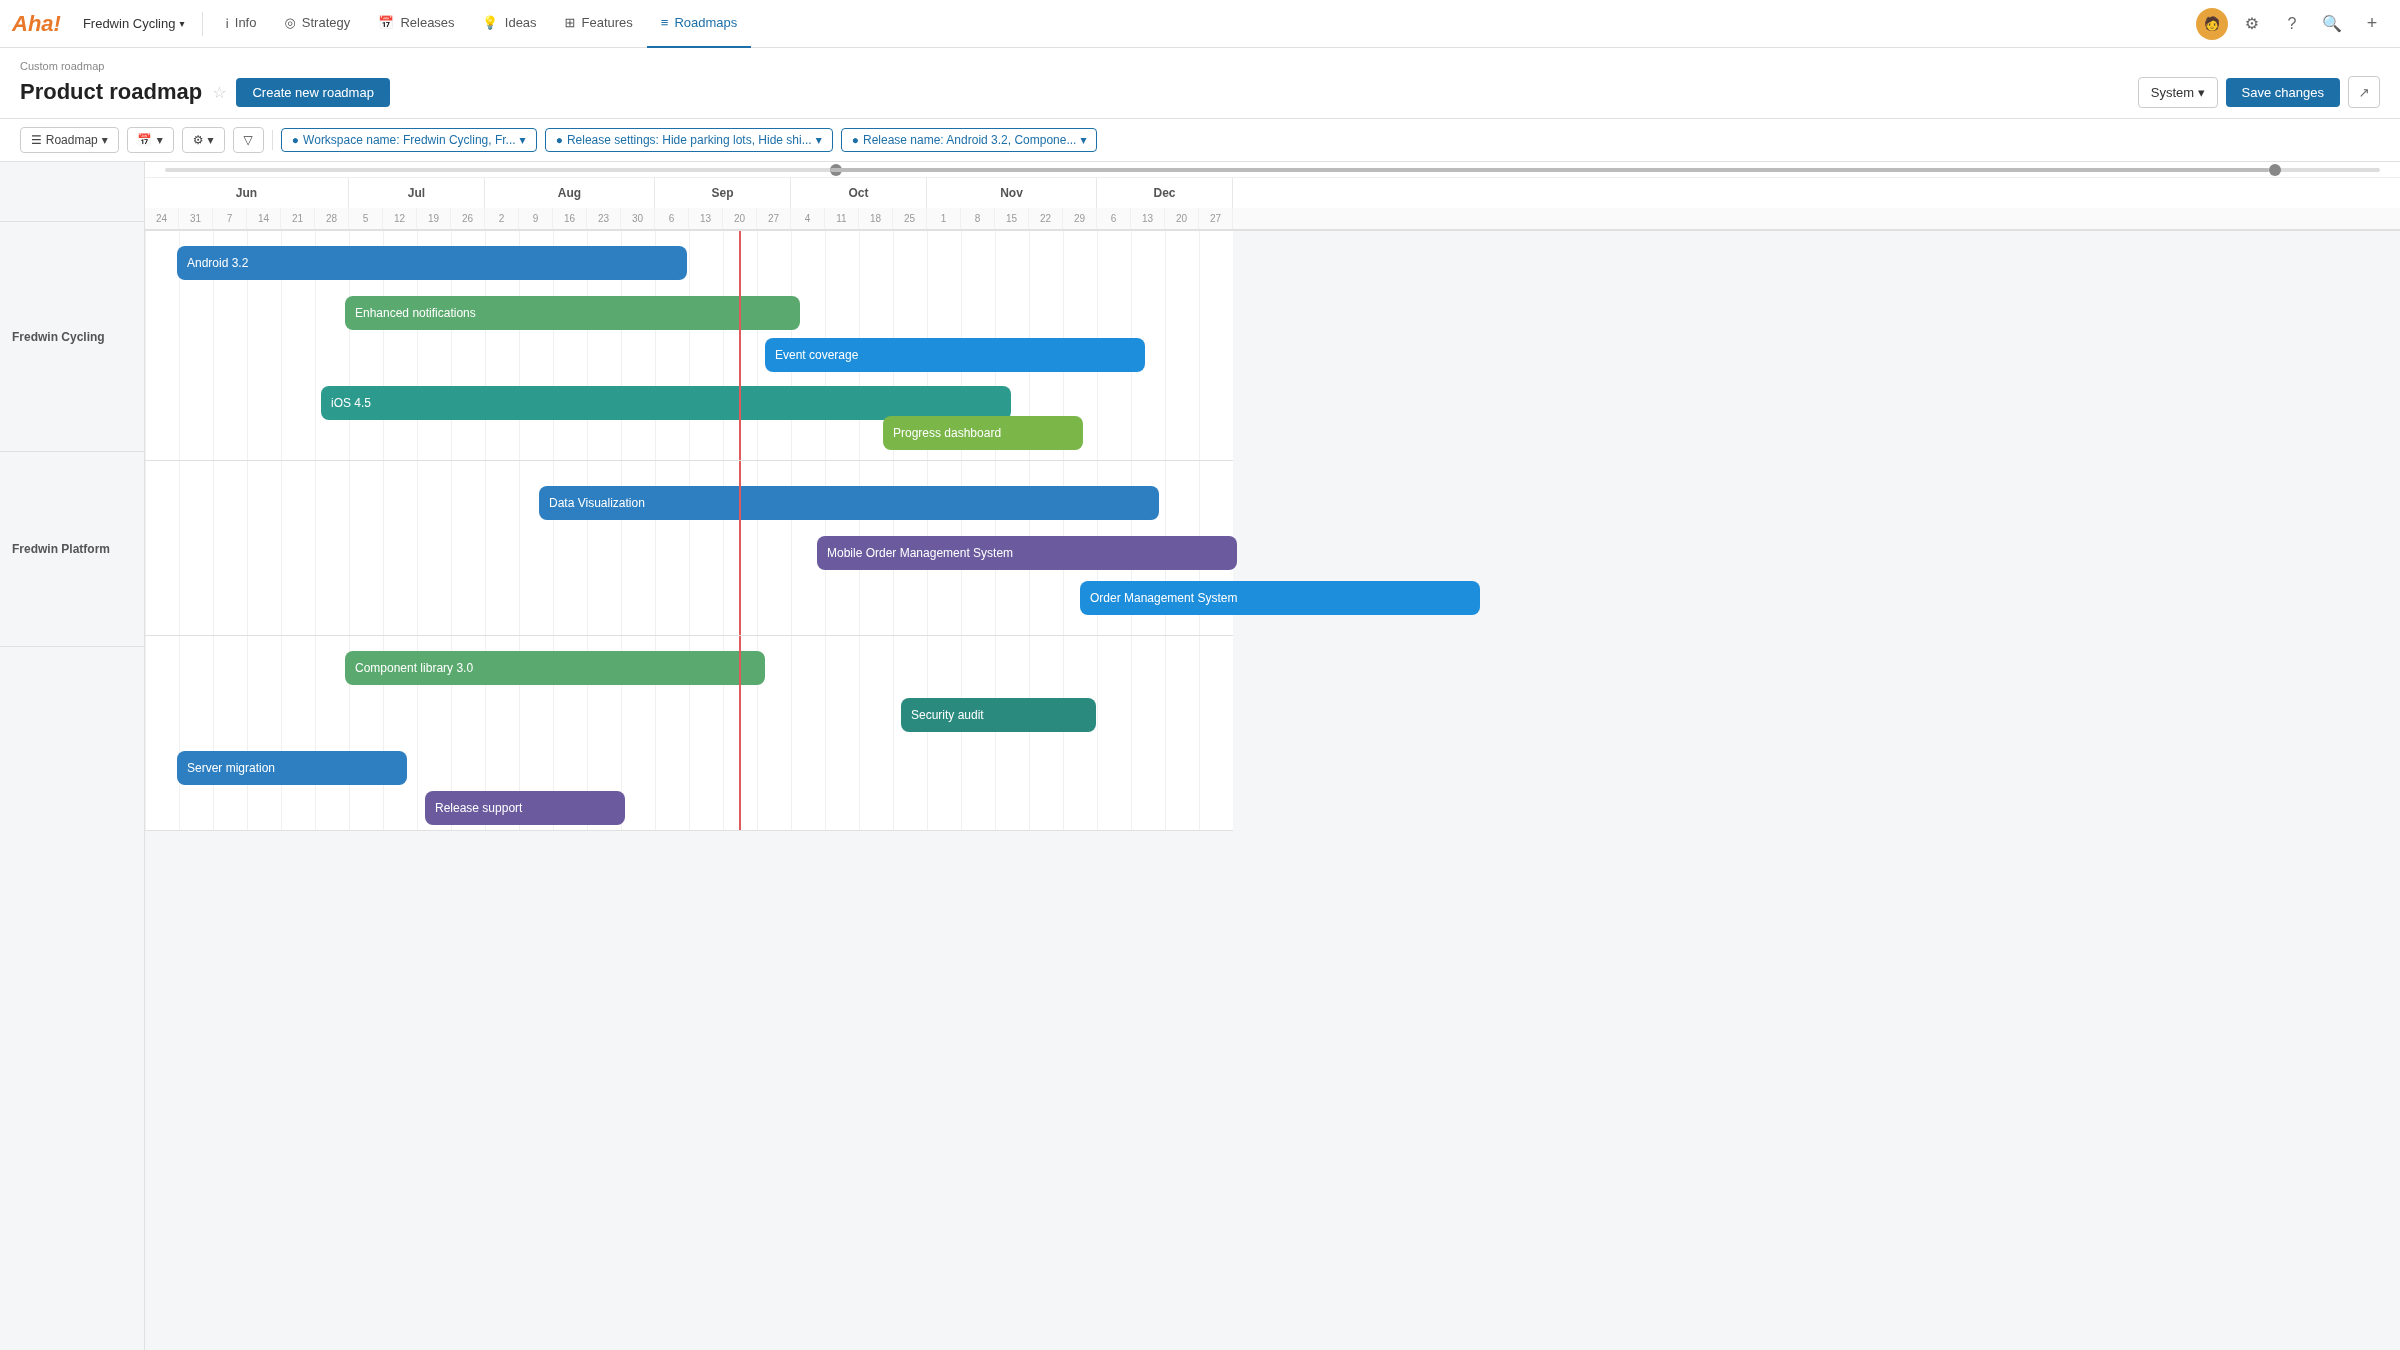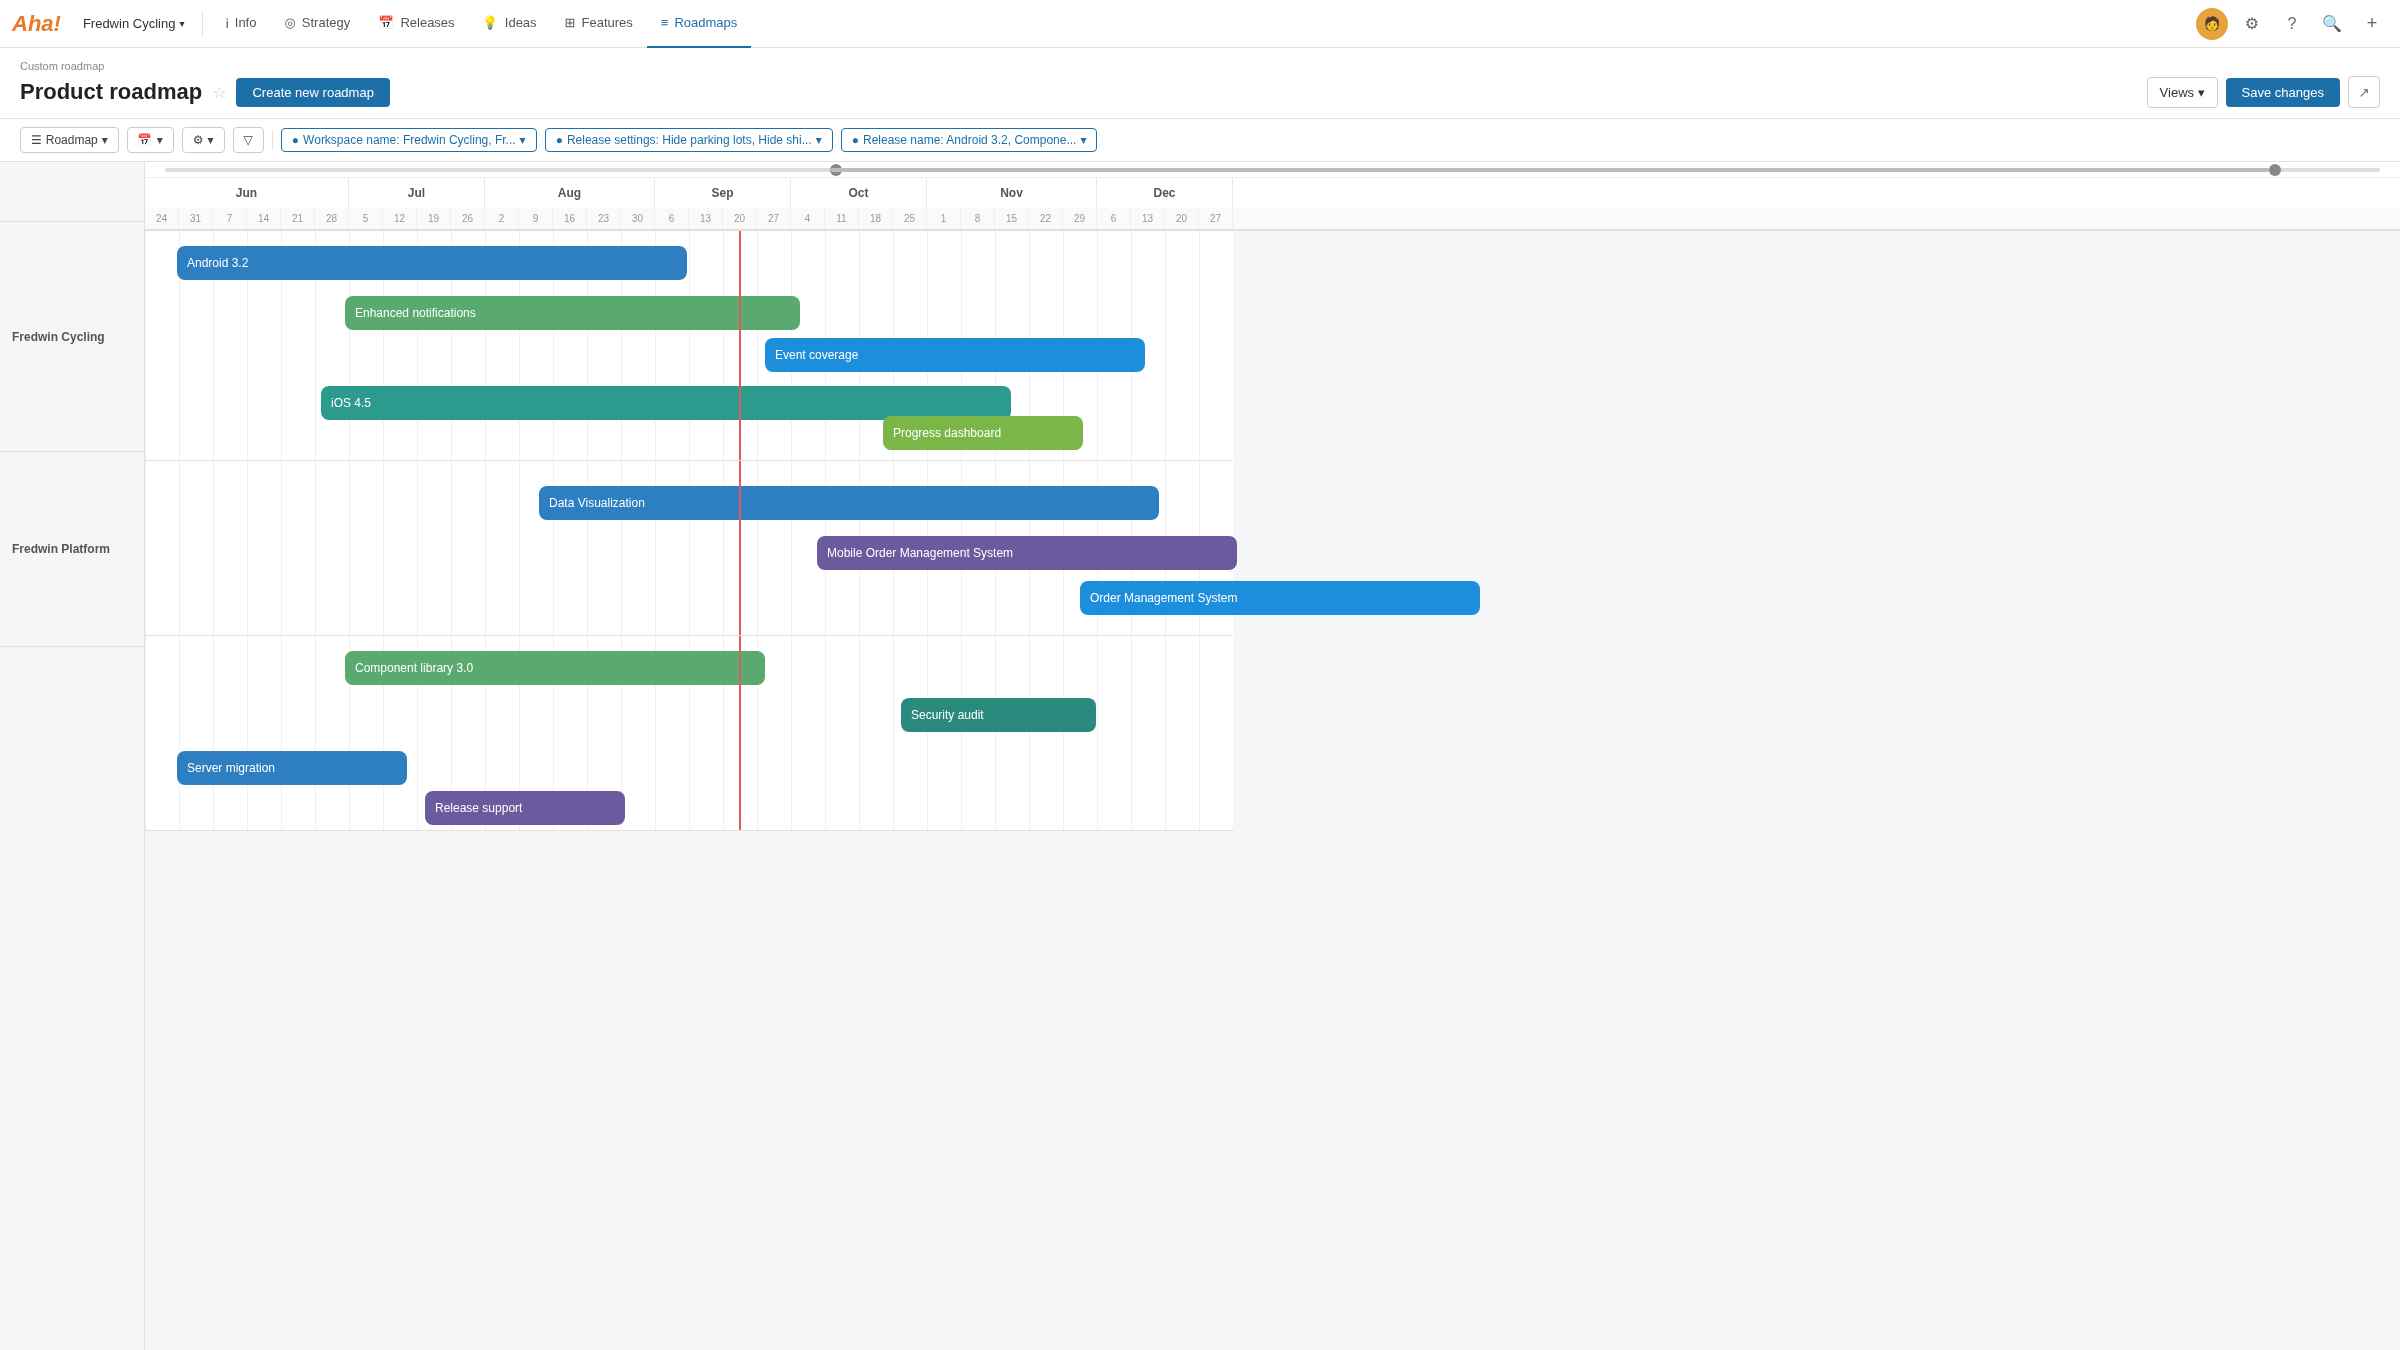--- a/index.html
+++ b/index.html
@@ -192,21 +192,21 @@
 </nav>
 
 <div class="sub-header">
   <div class="breadcrumb">Custom roadmap</div>
   <div class="page-title-row">
     <span class="page-title">Product roadmap</span>
     <span class="star-icon">☆</span>
     <button class="btn-create">Create new roadmap</button>
     <div class="title-actions">
       <button class="btn-views">
-        <span>Views</span>
+        <span>System</span>
         <span>▾</span>
       </button>
       <button class="btn-save">Save changes</button>
       <button class="btn-share">
         <span>↗</span>
       </button>
     </div>
   </div>
 </div>
 

